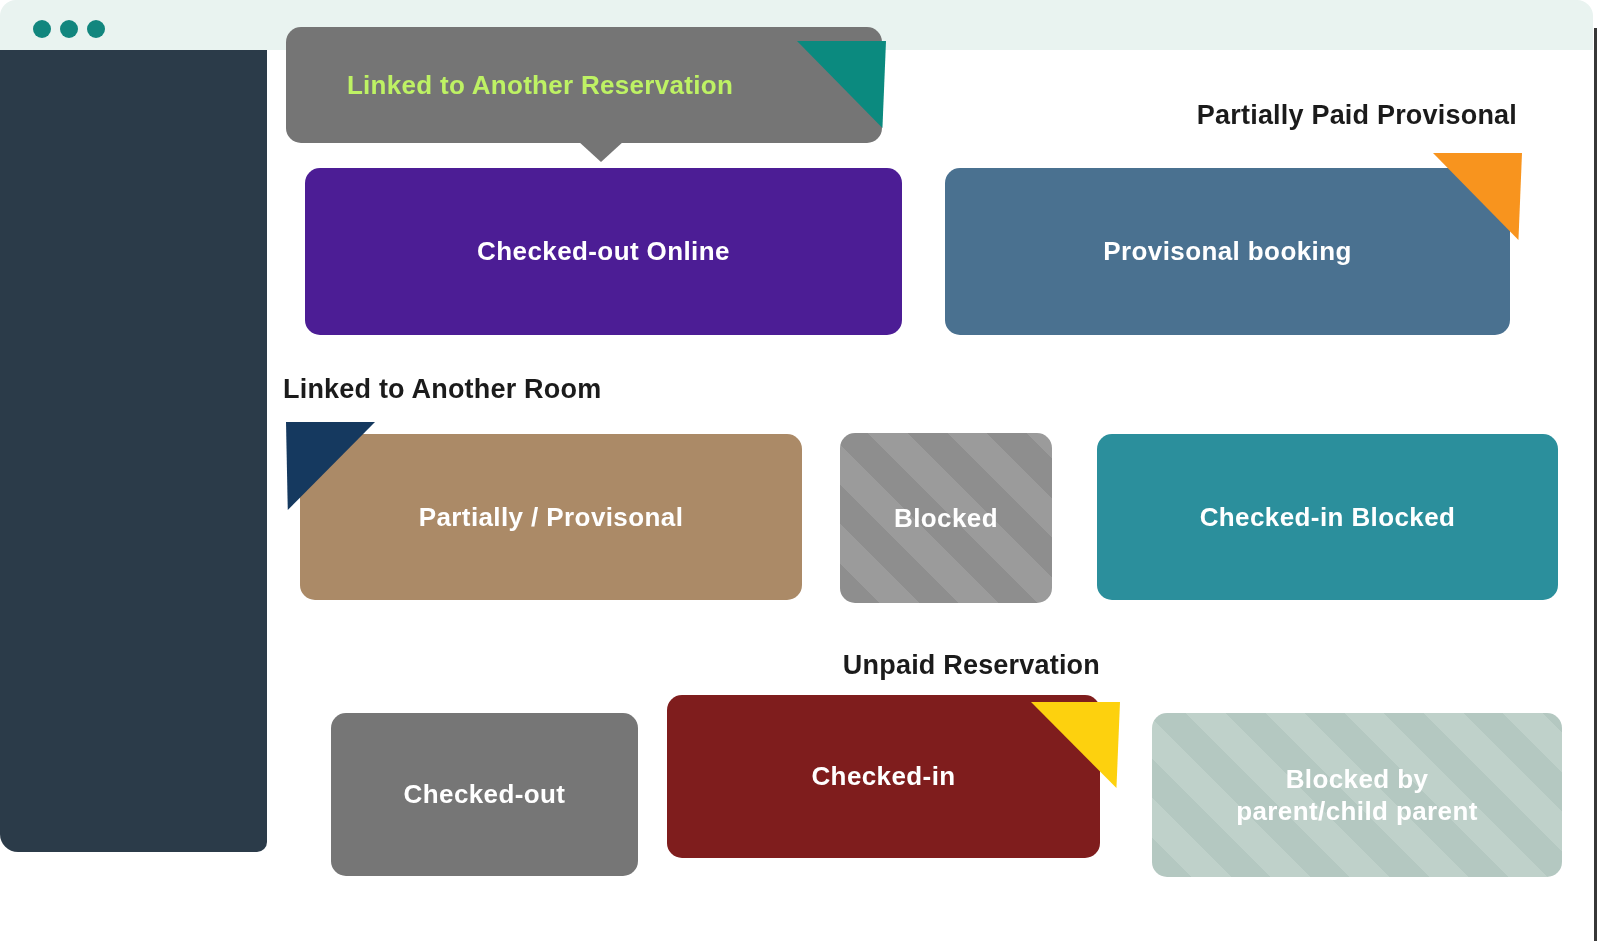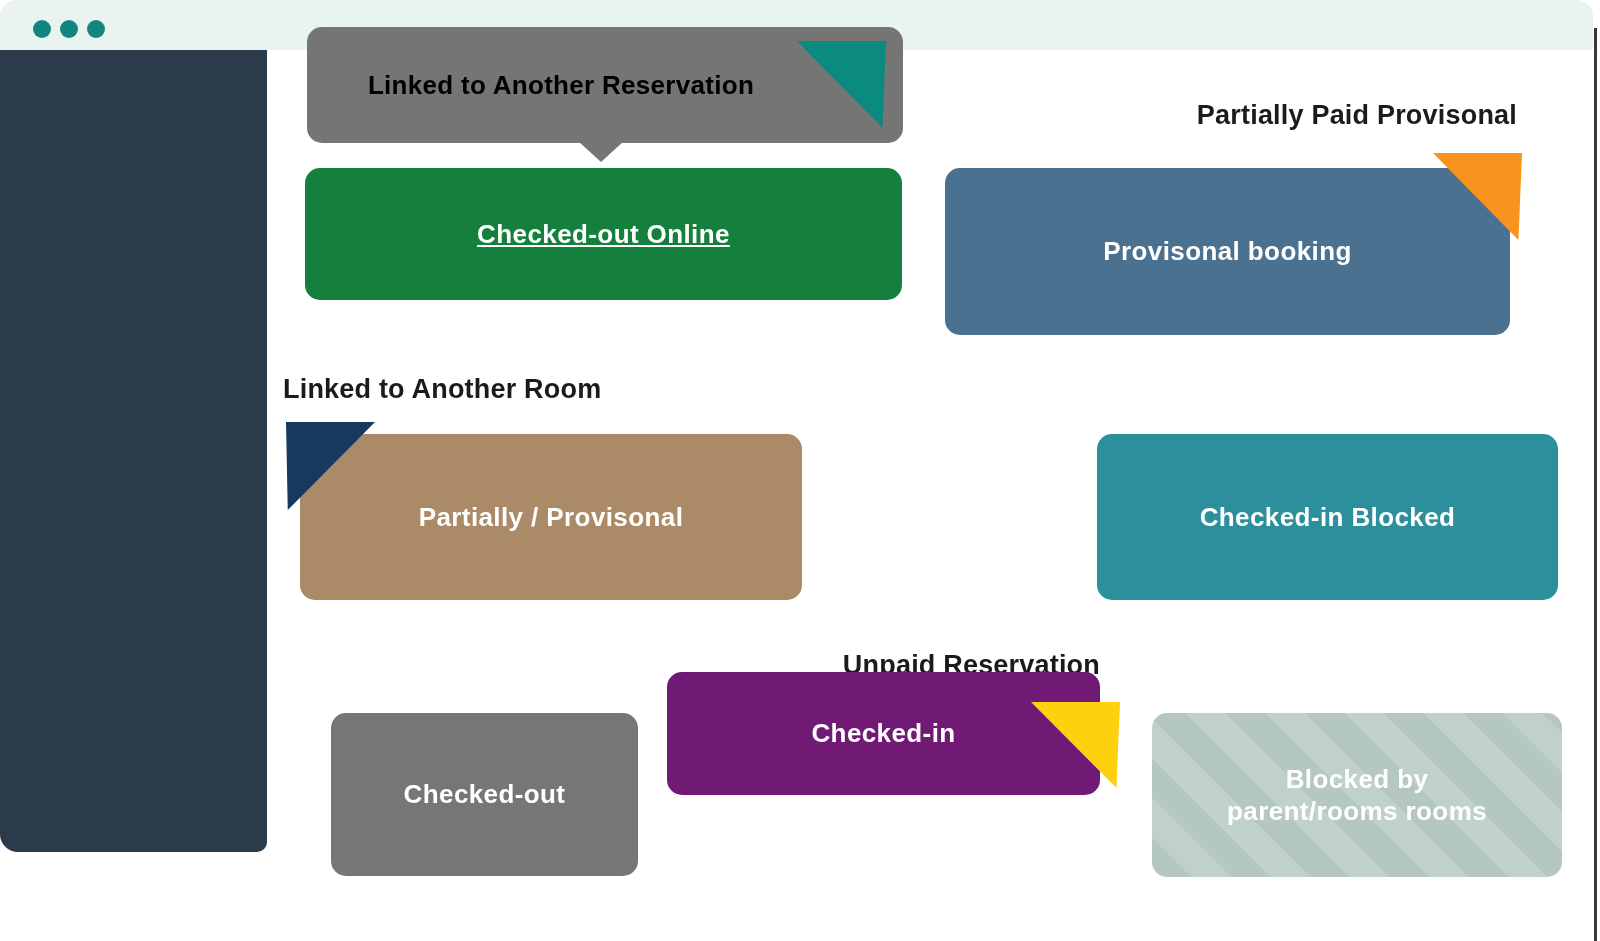--- a/index.html
+++ b/index.html
@@ -9,23 +9,23 @@
   }
   
   .topbar{position:absolute;left:0;top:0;width:1593px;height:50px;background:#E9F3F0;border-radius:16px 16px 0 0;}
   .dot{position:absolute;top:20px;width:18px;height:18px;border-radius:50%;background:#12867E;}
   .dot1{left:33px}.dot2{left:60px}.dot3{left:87px}
   .sidebar{position:absolute;left:0;top:50px;width:267px;height:802px;background:#2B3B49;border-radius:0 0 10px 18px;}
   .window-edge{position:absolute;left:1594px;top:28px;width:3px;height:913px;background:#383838;}
 
   
   .tooltip{
-    position:absolute;left:307px;top:27px;width:596px;height:116px;background:#757575;border-radius:15px;
+    position:absolute;left:286px;top:27px;width:596px;height:116px;background:#757575;border-radius:15px;
     display:flex;align-items:center;justify-content:center;padding-right:88px;box-sizing:border-box;
-    color:#000000;font-weight:bold;font-size:26px;letter-spacing:.3px;
+    color:#bef264;font-weight:bold;font-size:26px;letter-spacing:.3px;
   }
   .tooltip-pointer{
     position:absolute;left:578px;top:141px;width:0;height:0;
     border-left:23px solid transparent;border-right:23px solid transparent;border-top:21px solid #757575;
   }
 
   
   .flag{position:absolute;z-index:5;}
   .flag-tr{clip-path:polygon(0 0,100% 0,96% 100%);}   
   .flag-tl{clip-path:polygon(0 0,100% 0,2% 100%);}    
@@ -38,28 +38,28 @@
   .note{position:absolute;color:#1B1B1B;font-weight:bold;font-size:27px;letter-spacing:.2px;white-space:nowrap;text-align:center;}
   .note-partial{left:997px;top:100px;width:520px;text-align:right;}
   .note-room{left:283px;top:374px;}
   .note-unpaid{left:700px;top:650px;width:400px;text-align:right;}
 
   
   .block{
     position:absolute;border-radius:15px;display:flex;align-items:center;justify-content:center;
     color:#ffffff;font-weight:bold;font-size:26px;letter-spacing:.4px;text-align:center;
   }
-  .b-checked-out-online{left:305px;top:168px;width:597px;height:132px;background:#15803d;text-decoration:underline;}
+  .b-checked-out-online{left:305px;top:168px;width:597px;height:167px;background:#4c1d95;}
   .b-confirmed{left:945px;top:168px;width:565px;height:167px;background:#4A7190;}
   .b-optional{left:300px;top:434px;width:502px;height:166px;background:#AB8A67;}
   .b-blocked{left:840px;top:433px;width:212px;height:170px;
     background:repeating-linear-gradient(45deg,#8E8E8E 0 28px,#9B9B9B 28px 56px);}
   .b-checked-in-online{left:1097px;top:434px;width:461px;height:166px;background:#2B8F9C;}
   .b-checked-out{left:331px;top:713px;width:307px;height:163px;background:#767676;}
-  .b-checked-in{left:667px;top:672px;width:433px;height:123px;background:#701a75;}
+  .b-checked-in{left:667px;top:695px;width:433px;height:163px;background:#7f1d1d;}
   .b-blocked-parent{left:1152px;top:713px;width:410px;height:164px;
     background:repeating-linear-gradient(45deg,#B4C8C1 0 28px,#BFD1CA 28px 56px);}
   .b-blocked-parent .wrap{width:270px;line-height:1.25;}
 </style>
 </head>
 <body>
 
 <div id="page">
 
   <div class="topbar">
@@ -87,26 +87,29 @@
 
   <div class="block b-checked-out-online">
     <span>Checked-out Online</span>
   </div>
   <div class="block b-confirmed">
     <span>Provisonal booking</span>
   </div>
   <div class="block b-optional">
     <span>Partially / Provisonal</span>
   </div>
+  <div class="block b-blocked">
+    <span>Blocked</span>
+  </div>
   <div class="block b-checked-in-online">
     <span>Checked-in Blocked</span>
   </div>
   <div class="block b-checked-out">
     <span>Checked-out</span>
   </div>
   <div class="block b-checked-in">
     <span>Checked-in</span>
   </div>
   <div class="block b-blocked-parent">
-    <span class="wrap">Blocked by parent/rooms rooms</span>
+    <span class="wrap">Blocked by parent/child parent</span>
   </div>
 
 </div>
 
 </body></html>

